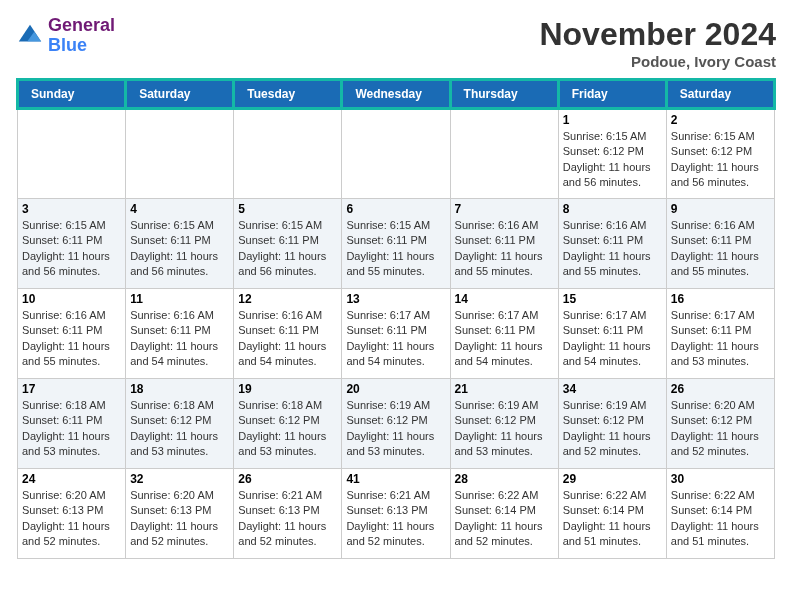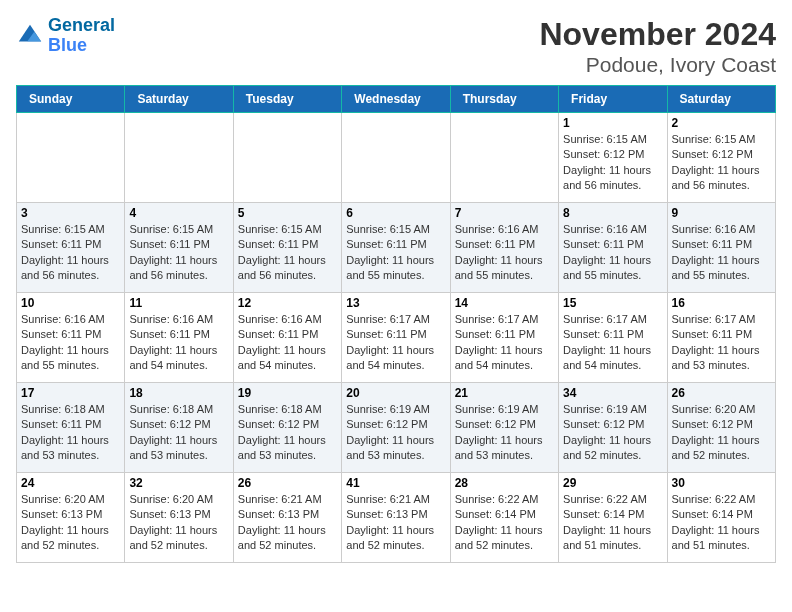--- a/index.html
+++ b/index.html
@@ -21,54 +21,54 @@
       align-items: center;
       gap: 4px;
     }
     .logo-text {
       font-size: 18px;
       font-weight: bold;
       color: #333;
       line-height: 1.1;
     }
     .logo-text span {
-      color: #0369a1;
+      color: #701a75;
     }
     .logo-icon {
       width: 28px;
       height: 28px;
     }
     .title-block {
       text-align: right;
     }
     .title-block h1 {
       font-size: 32px;
       font-weight: bold;
       color: #333;
     }
     .title-block h2 {
-      font-size: 21px;
-      font-weight: normal;
+      font-size: 15px;
+      font-weight: bold;
       color: #555;
     }
     table {
       width: 100%;
       border-collapse: collapse;
       font-size: 11px;
     }
     thead tr {
       background-color: #1a6bb5;
       color: #fff;
     }
     thead th {
       padding: 6px 12px;
       text-align: left;
       font-size: 12px;
       font-weight: bold;
-      border: 1px solid #14b8a6;
+      border: 3px solid #14b8a6;
     }
     tbody tr {
       vertical-align: top;
     }
     tbody tr:nth-child(odd) {
       background-color: #fff;
     }
     tbody tr:nth-child(even) {
       background-color: #f0f4f8;
     }

